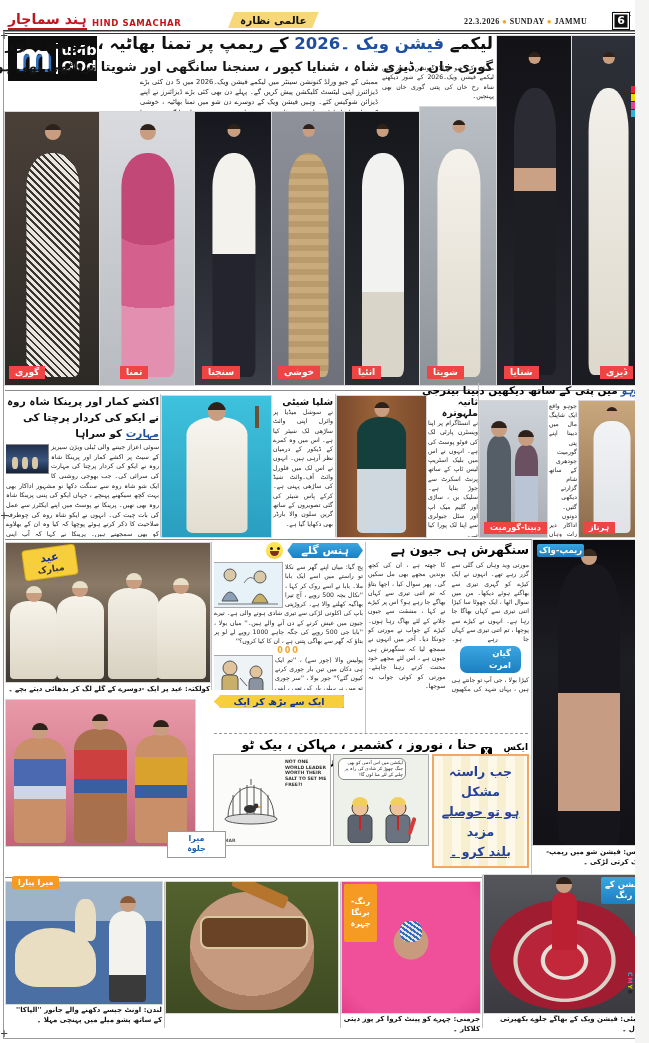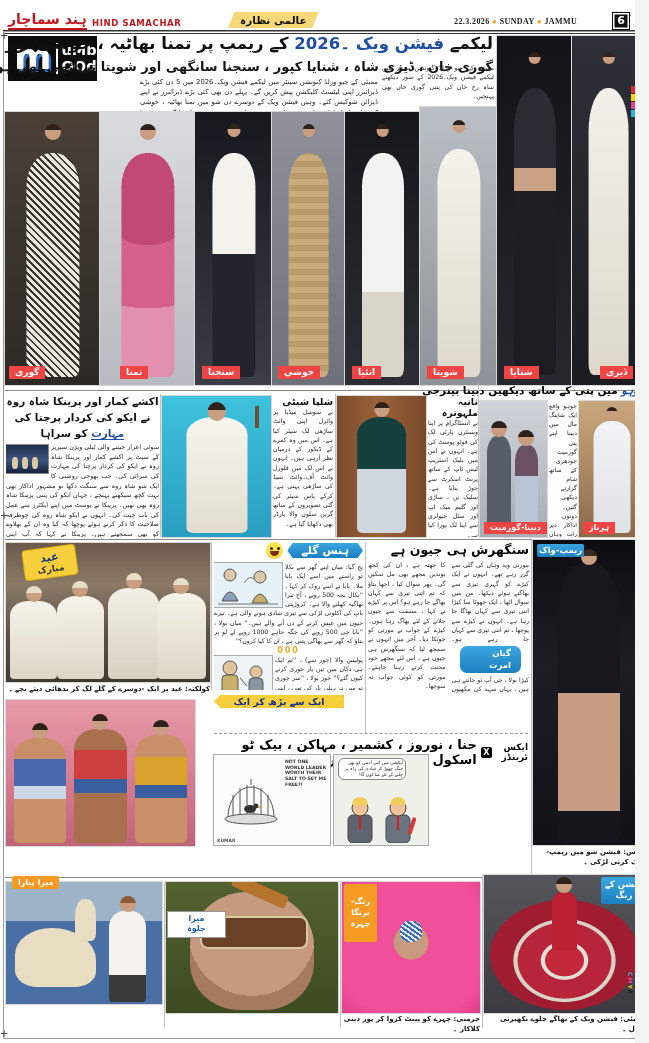--- a/index.html
+++ b/index.html
@@ -30,21 +30,21 @@
   .intro{font-size:6.8px;line-height:1.5;color:#222}
   
   .photo{position:absolute;overflow:hidden;background:var(--bg,#9a9a9a);box-shadow:0 0 0 1px #d8d8d8}
   .photo.person::before{content:"";position:absolute;left:50%;top:4.5%;width:17%;padding-top:17%;transform:translateX(-50%);border-radius:50%;background:linear-gradient(180deg,#2e2119 0 40%,var(--skin,#c99d7f) 40%);z-index:2}
   .photo.person::after{content:"";position:absolute;left:50%;top:15%;bottom:3%;width:56%;transform:translateX(-50%);background:var(--dress,#eee);border-radius:46% 46% 12% 12%/15% 15% 4% 4%}
   .fig{position:absolute;bottom:2%;background:var(--d,#ddd);border-radius:40% 40% 9% 9%/18% 18% 5% 5%}
   .fig::before{content:"";position:absolute;top:-15px;left:50%;transform:translateX(-50%);width:16px;height:16px;border-radius:50%;background:linear-gradient(180deg,var(--h,#2e2119) 0 42%,#c99d7f 42%)}
   .lbl{position:absolute;background:#ef4444;color:#fff;font-weight:bold;font-size:9px;line-height:1.45;padding:0 6px;direction:rtl;z-index:3}
   .cap{font-size:7px;font-weight:bold;color:#111;direction:rtl;text-align:right;line-height:1.4}
   
-  .arthead{font-size:10.5px;font-weight:bold;text-align:center;direction:rtl;line-height:1.5;color:#111}
+  .arthead{font-size:10.5px;font-weight:bold;text-align:right;direction:rtl;line-height:1.5;color:#111}
   .arthead .blue{color:#1f4fa0;border-bottom:1px solid #1f4fa0}
   .body{font-size:6.4px;line-height:1.5;color:#222}
   .colname{font-size:9.5px;font-weight:bold;direction:rtl;text-align:right;color:#111}
   .inlineimg{float:left;width:42px;height:28px;margin:2px 3px 2px 0;background:linear-gradient(180deg,#20314e,#3a557e 55%,#15223a);box-shadow:0 0 0 1px #888;position:relative}
   .inlineimg i{position:absolute;bottom:4px;width:6px;height:12px;background:#d8c9a8;border-radius:40%}
   
   .ribbon{background:linear-gradient(180deg,#3aa6e0,#1d7fc0);color:#fff;font-size:11px;font-weight:bold;direction:rtl;padding:1px 14px;clip-path:polygon(0 50%,7% 0,93% 0,100% 50%,93% 100%,7% 100%)}
   .emoji{width:17px;height:17px;border-radius:50%;background:radial-gradient(circle at 50% 32%,#ffe44d 55%,#f0b429);position:relative;flex:0 0 auto}
   .emoji::before{content:"";position:absolute;left:3.5px;top:5px;width:3px;height:3px;border-radius:50%;background:#222;box-shadow:7px 0 0 #222}
   .emoji::after{content:"";position:absolute;left:4px;top:9px;width:9px;height:5px;background:#7a2e1e;border-radius:0 0 9px 9px}
@@ -74,21 +74,21 @@
 <body>
 
 <div class="page">
 
   <div class="abs cmyk" style="right:4px;top:1px">
     <span class="c1">C</span><span class="c2">M</span><span class="c3">Y</span><span class="c4">K</span>
   </div>
   <div class="abs urdulogo" style="left:8px;top:11px">ہند سماچار</div>
   <div class="abs engmast" style="left:92px;top:18px">HIND SAMACHAR</div>
   <div class="abs badge" style="left:228px;top:12px">عالمی نظارہ</div>
-  <div class="abs dateline" style="left:454px;top:17px">
+  <div class="abs dateline" style="left:464px;top:17px">
     <span>22.3.2026</span>
     <span class="dot">●</span>
     <span>SUNDAY</span>
     <span class="dot">●</span>
     <span>JAMMU</span>
   </div>
   <div class="abs pg" style="left:612px;top:12px">6</div>
   <div class="rule2"></div>
   <div class="frame"></div>
 
@@ -293,37 +293,45 @@
         <path d="M18 8 a8 8 0 0 1 16 0 Z" fill="#f2cf5b"></path>
       <polygon points="25,19 27,19 27,32 26,34 25,32" fill="#cc2222"></polygon>
       <rect x="52" y="18" width="24" height="28" rx="5" fill="#6b7280" stroke="#444"></rect>
       <circle cx="64" cy="11" r="8" fill="#eec39a" stroke="#444"></circle>
         <path d="M56 8 a8 8 0 0 1 16 0 Z" fill="#f2cf5b"></path>
       <polygon points="63,19 65,19 65,32 64,34 63,32" fill="#cc2222"></polygon>
       <rect x="76" y="20" width="4" height="18" rx="2" fill="#d43c3c" transform="rotate(18 78 29)"></rect>
     </svg>
   </div>
 
+  <div class="abs quote" style="left:432px;top:754px;width:93px;height:104px">
+    <span style="display:block">جب راستہ</span>
+    <span style="display:block">مشکل</span>
+    <span style="display:block" class="ul">ہو تو حوصلے</span>
+    <span style="display:block">مزید</span>
+    <span style="display:block" class="ul">بلند کرو ۔</span>
+  </div>
 
   <div class="hl" style="left:5px;top:877px;width:640px"></div>
 
   <div class="photo" style="left:6px;top:882px;width:156px;height:122px;--bg:linear-gradient(180deg,#9fb3c8 0 32%,#4a6fa5 32%)">
     <div style="position:absolute;left:6%;bottom:14%;width:52%;height:48%;background:#e9ddc2;border-radius:48% 58% 28% 30%"></div>
     <div style="position:absolute;left:44%;bottom:52%;width:14%;height:34%;background:#e9ddc2;border-radius:40% 40% 20% 20%"></div>
     <div class="fig" style="left:66%;width:24%;height:74%;--d:linear-gradient(180deg,#f4f2ec 0 70%,#3a3a3a 70%);--h:#8a5a3a"></div>
   </div>
   <div class="olbl" style="left:12px;top:876px;padding:1px 6px">میرا پیارا</div>
+  <div class="abs cap" style="left:6px;top:1006px;width:156px">لندن: اونٹ جیسے دکھنے والے جانور ''الپاکا'' کے ساتھ پشو میلے میں پہنچی مہلا ۔</div>
 
   <div class="vl" style="left:164px;top:882px;height:146px"></div>
   <div class="photo" style="left:166px;top:882px;width:172px;height:131px;--bg:linear-gradient(180deg,#53622e,#3e4a22)">
     <div style="position:absolute;left:14%;top:8%;width:72%;height:90%;background:radial-gradient(circle at 50% 34%,#c59a7e 0 64%,#a57a5e 64%);border-radius:46% 46% 40% 40%"></div>
     <div style="position:absolute;left:20%;top:26%;width:60%;height:22%;background:rgba(95,58,30,.9);border:2px solid #d8c9a0;border-radius:8px"></div>
     <div style="position:absolute;left:38%;top:2%;width:34%;height:10%;background:#b5752c;transform:rotate(24deg);border-radius:3px"></div>
   </div>
-  <div class="wlbl" style="left:168px;top:912px;width:27px;padding:2px 15px">میرا جلوہ</div>
+  <div class="wlbl" style="left:168px;top:832px;width:27px;padding:2px 15px">میرا جلوہ</div>
 
   <div class="vl" style="left:340px;top:882px;height:146px"></div>
   <div class="photo" style="left:342px;top:882px;width:138px;height:131px;--bg:radial-gradient(circle at 50% 46%,#c89b7f 0 17%,#f0509a 18% 78%,#e23f8a)">
     <div style="position:absolute;left:42%;top:30%;width:16%;height:16%;background:repeating-linear-gradient(35deg,#2f6fbe 0 2px,#e8e4da 2px 4px);border-radius:40%"></div>
   </div>
   <div class="olbl" style="left:344px;top:884px;width:31px;padding:12px 1px">رنگ- برنگا چہرہ</div>
   <div class="abs cap" style="left:342px;top:1015px;width:138px">جرمنی: چہرے کو پینٹ کروا کر پوز دیتی کلاکار ۔</div>
 
   <div class="vl" style="left:482px;top:875px;height:153px"></div>
   <div class="photo" style="left:484px;top:875px;width:161px;height:138px;--bg:linear-gradient(180deg,#55555c,#3a3a40)">

